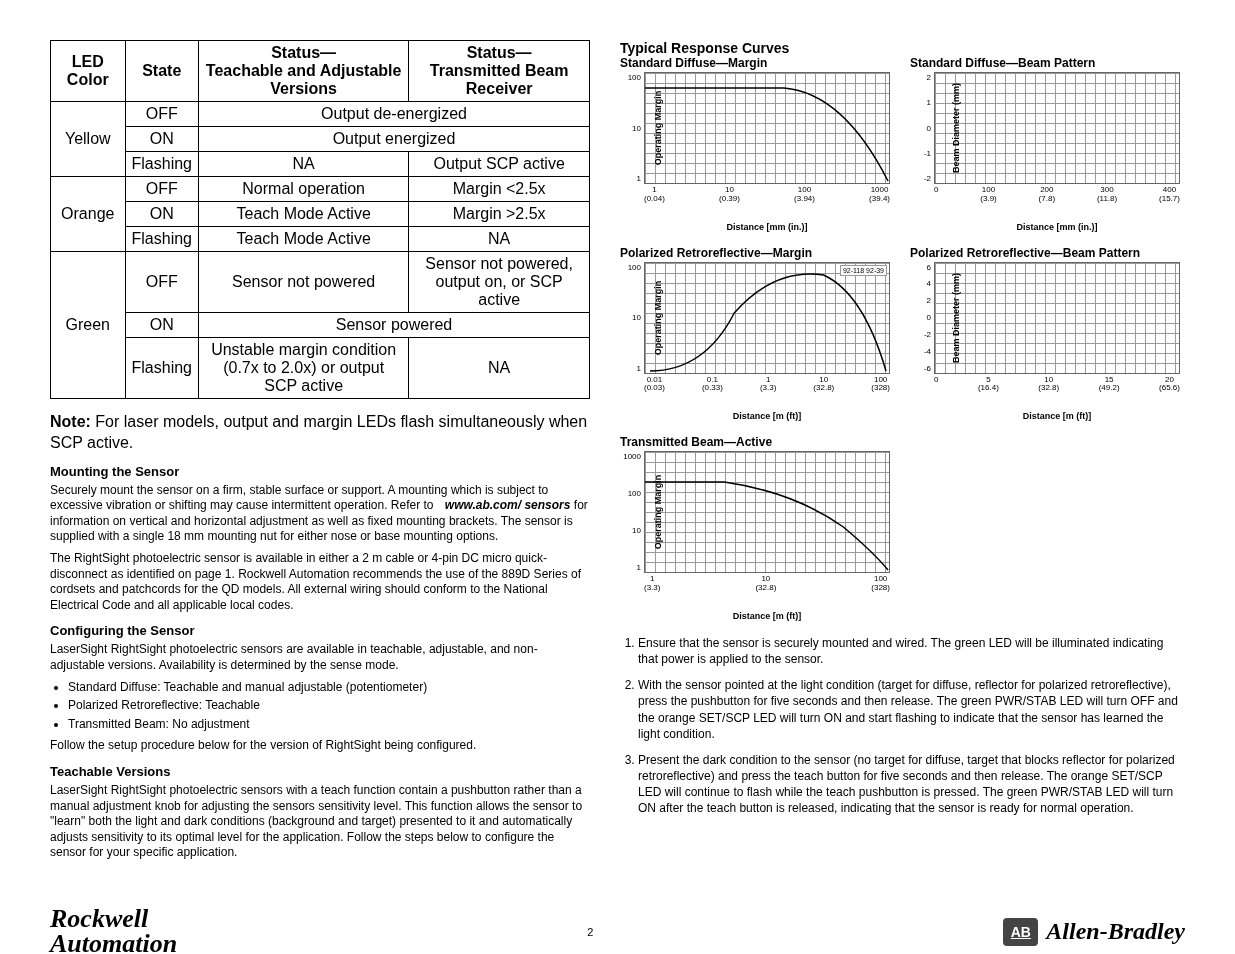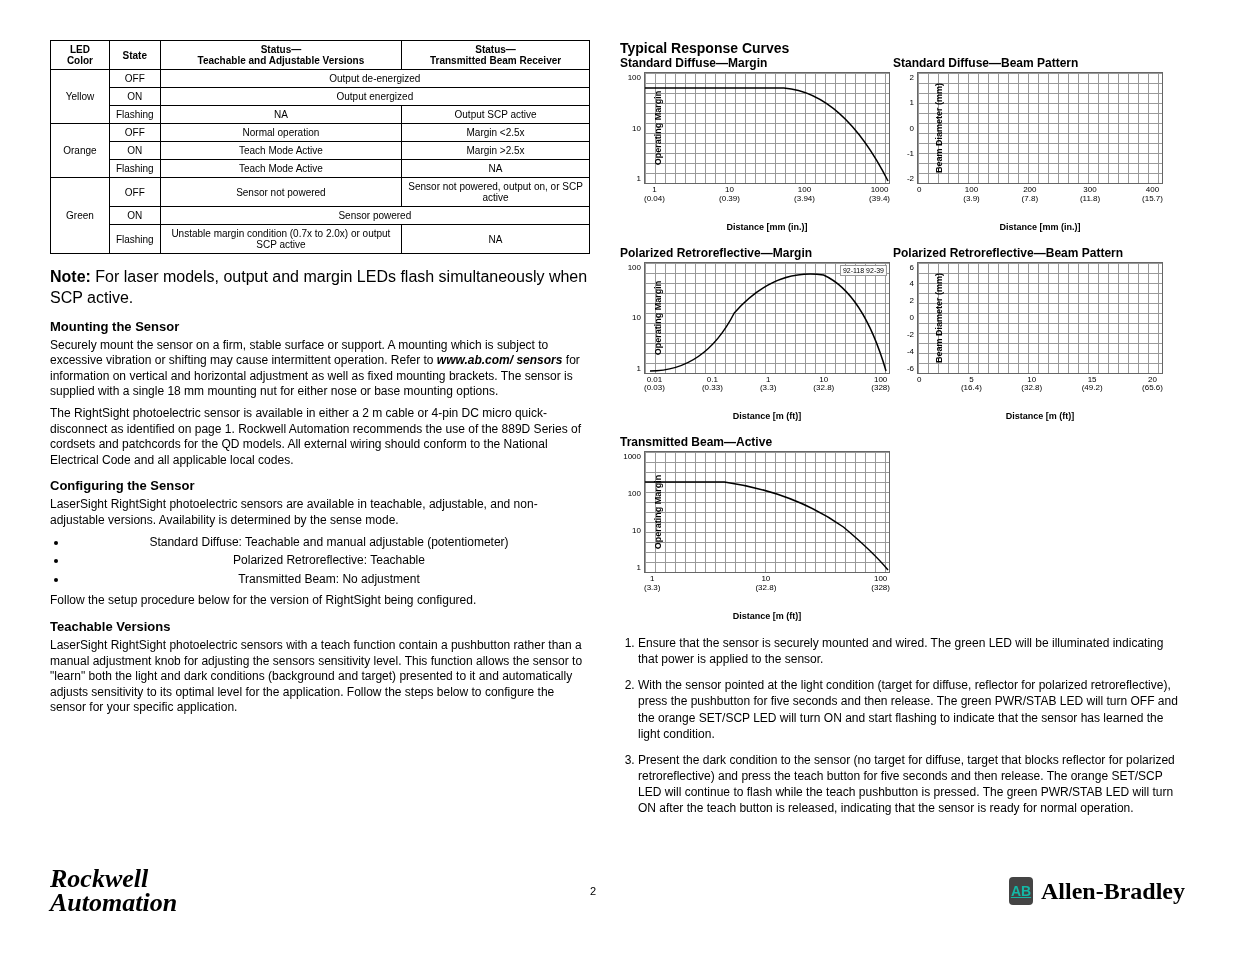--- a/index.html
+++ b/index.html
@@ -2,51 +2,51 @@
 <html><head>
 <meta charset="utf-8">
 <style>
   body { font-family: Arial, Helvetica, sans-serif; margin:0; padding:40px 50px 20px 50px; width:1135px; font-size:12px; color:#000; }
   .page { display:flex; gap:30px; }
   .col-left { width:540px; }
   .col-right { width:560px; }
   h3 { font-size:13px; font-weight:bold; margin:10px 0 4px 0; }
   h2 { font-size:14px; font-weight:bold; margin:0 0 0 0; }
   p { margin:0 0 6px 0; line-height:1.3; }
-  table { border-collapse:collapse; width:100%; font-size:10px; }
+  table { border-collapse:collapse; width:100%; font-size:16px; }
   th, td { border:1px solid #000; padding:3px 6px; text-align:center; }
   th { font-weight:bold; }
   .table-title { font-size:12px; font-weight:bold; margin-bottom:4px; }
   .note { font-size:16px; margin-top:13px; }
-  ul { margin:4px 0 6px 18px; padding:0;text-align:center; }
+  ul { margin:4px 0 6px 18px; padding:0; }
   li { margin-bottom:3px; line-height:1.3; }
   ol { margin:0 0 0 18px; padding:0; }
   ol li { margin-bottom:10px; line-height:1.35; }
-  .charts { display:flex; gap:3px; margin-bottom:14px; }
+  .charts { display:flex; gap:20px; margin-bottom:14px; }
   .chart-col { width:270px; }
   .chart-title { font-size:12px; font-weight:bold; margin:0 0 2px 0; }
   .chart-box { border:1px solid #666; height:110px; background:
     repeating-linear-gradient(to right, #999 0, #999 1px, transparent 1px, transparent 10px),
     repeating-linear-gradient(to bottom, #999 0, #999 1px, transparent 1px, transparent 10px);
     position:relative; margin-left:24px; margin-bottom:2px; }
   .chart-box.tall { height:120px; }
   .ylab { position:absolute; left:-24px; top:50%; transform:translateY(-50%) rotate(-90deg); transform-origin:center; font-size:9px; font-weight:bold; white-space:nowrap; }
   .xlab { font-size:9px; font-weight:bold; text-align:center; margin-left:24px; margin-top:18px;}
   .xticks { display:flex; justify-content:space-between; font-size:8px; margin-left:24px; }
   .xticks span { text-align:center; line-height:1.1; }
   .yticks { position:absolute; left:-22px; top:0; bottom:0; display:flex; flex-direction:column; justify-content:space-between; font-size:8px; text-align:right; width:18px;}
   .curve svg { position:absolute; left:0; top:0; width:100%; height:100%; }
   .legend { position:absolute; top:2px; right:2px; font-size:7px; background:rgba(255,255,255,.9); border:1px solid #999; padding:1px 2px; }
   .footer { display:flex; justify-content:space-between; align-items:center; margin-top:40px; }
   .rockwell { font-family: "Times New Roman", serif; font-weight:900; font-size:26px; line-height:0.95; font-style:italic; }
   .ab { display:flex; align-items:center; gap:8px; }
-  .ab-logo { width:24px; height:28px; background:#444; border-radius:4px; display:flex; align-items:center; justify-content:center; color:#14b8a6; font-weight:bold; font-size:14px;text-decoration:underline;}
-  .ab-txt { font-family: "Times New Roman", serif; font-weight:900; font-size:24px; }
+  .ab-logo { width:35px; height:28px; background:#444; border-radius:4px; display:flex; align-items:center; justify-content:center; color:#ffffff; font-weight:bold; font-size:14px;text-decoration:underline;}
+  .ab-txt { font-family: "Times New Roman", serif; font-style:italic; font-weight:900; font-size:24px; }
   .pgnum { font-size:11px; }
-  .bold-i { font-weight:bold; font-style:italic; }
+  .bold-i { font-weight:bold; font-style:italic;margin-left:8px; }
 </style>
 </head>
 <body>
 
 <div class="page">
   <div class="col-left">
     <table>
       <thead>
           <tr id="thead-row">
             <th>LED Color</th>

